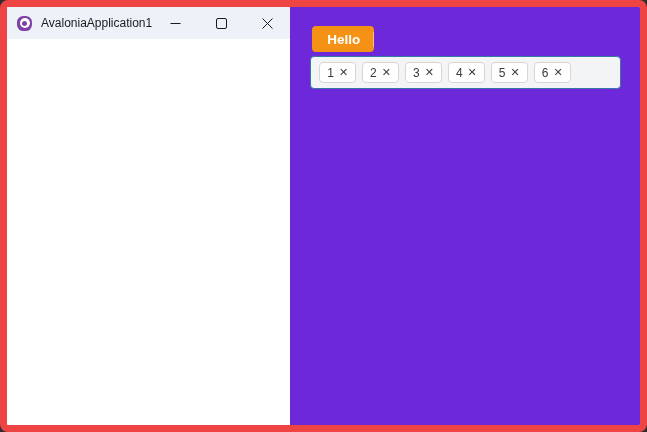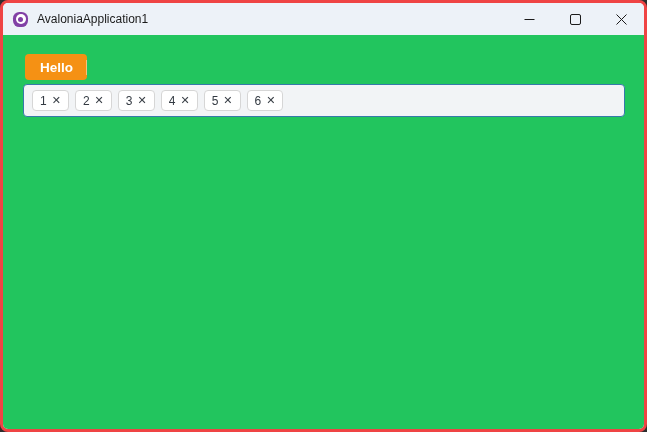--- a/index.html
+++ b/index.html
@@ -12,24 +12,24 @@
   *{box-sizing:border-box;margin:0;padding:0;}
   html,body{width:647px;height:432px;overflow:hidden;}
   body{
     background:#2e2e2e;
     font-family:"Liberation Sans","DejaVu Sans",sans-serif;
     position:relative;
   }
   .window{
     position:absolute;left:0;top:0;width:647px;height:432px;
     background:#ffffff;
-    border:3px solid #ef4444;
+    border:7px solid #ef4444;
     border-radius:8px;
     overflow:hidden;
-    display:flex;flex-direction:column;
+    display:flex;flex-direction:row;
   }
   
   .titlebar{
     height:32px;flex:0 0 32px;
     background:var(--titlebar-bg);
     display:flex;align-items:center;
   }
   .app-icon{
     width:15px;height:15px;margin-left:10px;
     border-radius:42%;
@@ -53,21 +53,21 @@
     margin-left:auto;display:flex;height:100%;
   }
   .caption-btn{
     width:46px;height:100%;
     display:flex;align-items:center;justify-content:center;
     background:transparent;border:none;cursor:default;
   }
   .caption-btn svg{display:block;}
   
   .content{
-    flex:1;background:#22c55e;position:relative;
+    flex:1;background:#6d28d9;position:relative;
   }
   .split-button{
     display:inline-flex;align-items:stretch;
     margin:19px 0 0 22px;height:26px;
     background:var(--accent-orange);
     border-radius:4px;overflow:hidden;
   }
   .split-seg{
     display:flex;align-items:center;
     background:transparent;border:none;

